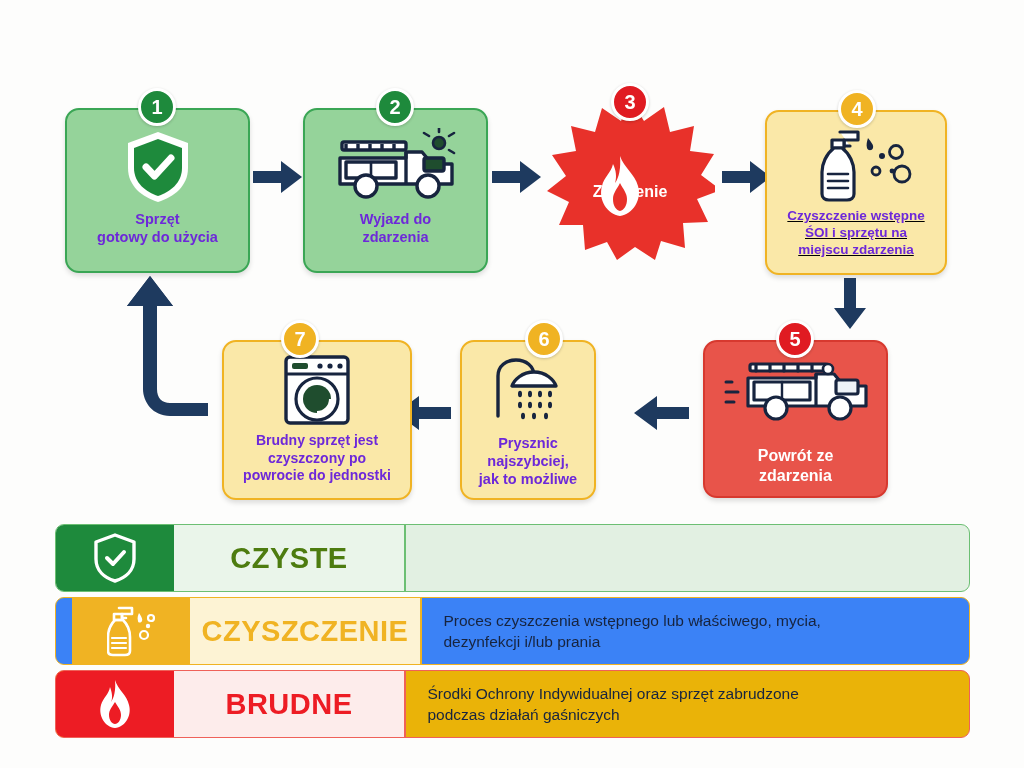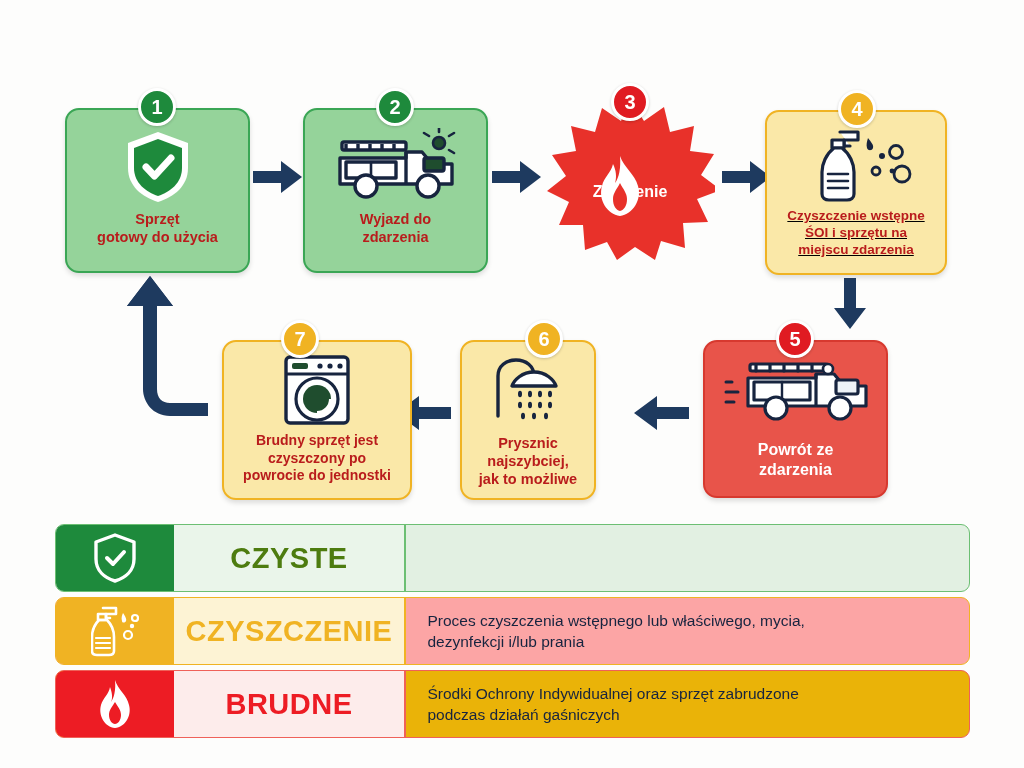--- a/index.html
+++ b/index.html
@@ -56,21 +56,21 @@
     border: 2px solid #d7392f;
   }
   .step-icon {
     margin-top: 18px;
     margin-bottom: 4px;
     line-height: 0;
   }
   .step-label {
     font-size: 14.5px;
     font-weight: bold;
-    color: #b91c1c;
+    color: #6d28d9;
     text-align: center;
     line-height: 1.25;
     padding: 0 6px;
     white-space: pre-line;
   }
   .step.red .step-label { color: #ffffff; }
 
   
   .badge {
     position: absolute;
@@ -125,21 +125,21 @@
     left: 55px;
     width: 915px;
     height: 68px;
     border-radius: 9px;
     box-sizing: border-box;
     display: flex;
     align-items: stretch;
     overflow: hidden;
   }
   .legend-row.clean { background: #e2f0e2; border: 1.5px solid #6cbf73; }
-  .legend-row.wash  { background: #fca5a5; border: 1.5px solid #f0b323; }
+  .legend-row.wash  { background: #3b82f6; border: 1.5px solid #f0b323; padding-left: 16px; }
   .legend-row.dirty { background: #eab308; border: 1.5px solid #ef6159; }
 
   .legend-icon {
     width: 118px;
     flex: 0 0 118px;
     display: flex;
     align-items: center;
     justify-content: center;
     line-height: 0;
   }
@@ -299,21 +299,21 @@
           <rect x="32" y="26" width="56" height="18" fill="none"></rect>
           <path d="M60 26 L60 44" stroke-width="2.4"></path>
           <rect x="114" y="24" width="22" height="14" rx="2" fill="#eef3f7"></rect>
         </g>
         <circle cx="54" cy="52" r="11" fill="#ffffff" stroke="#17243f" stroke-width="3.2"></circle>
         <circle cx="118" cy="52" r="11" fill="#ffffff" stroke="#17243f" stroke-width="3.2"></circle>
         <circle cx="106" cy="13" r="5" fill="#ffffff" stroke="#17243f" stroke-width="2.6"></circle>
         <path d="M94 18 L94 50" stroke="#17243f" stroke-width="3.2"></path>
       </svg>
     </div>
-    <div class="step-label" style="margin-top:8px; font-size:16px;">Powrót ze
+    <div class="step-label" style="margin-top:14px; font-size:16px;">Powrót ze
 zdarzenia</div>
   </div>
   <div class="badge red" style="left:776px; top:320px;">5</div>
 
   <div class="arrow" style="left:633px; top:395px;">
     <svg width="56" height="36" viewBox="0 0 56 36">
       <path d="M56 12 L24 12 L24 1 L1 18 L24 35 L24 24 L56 24 Z" fill="#1e3a5f"></path>
     </svg>
   </div>
 

